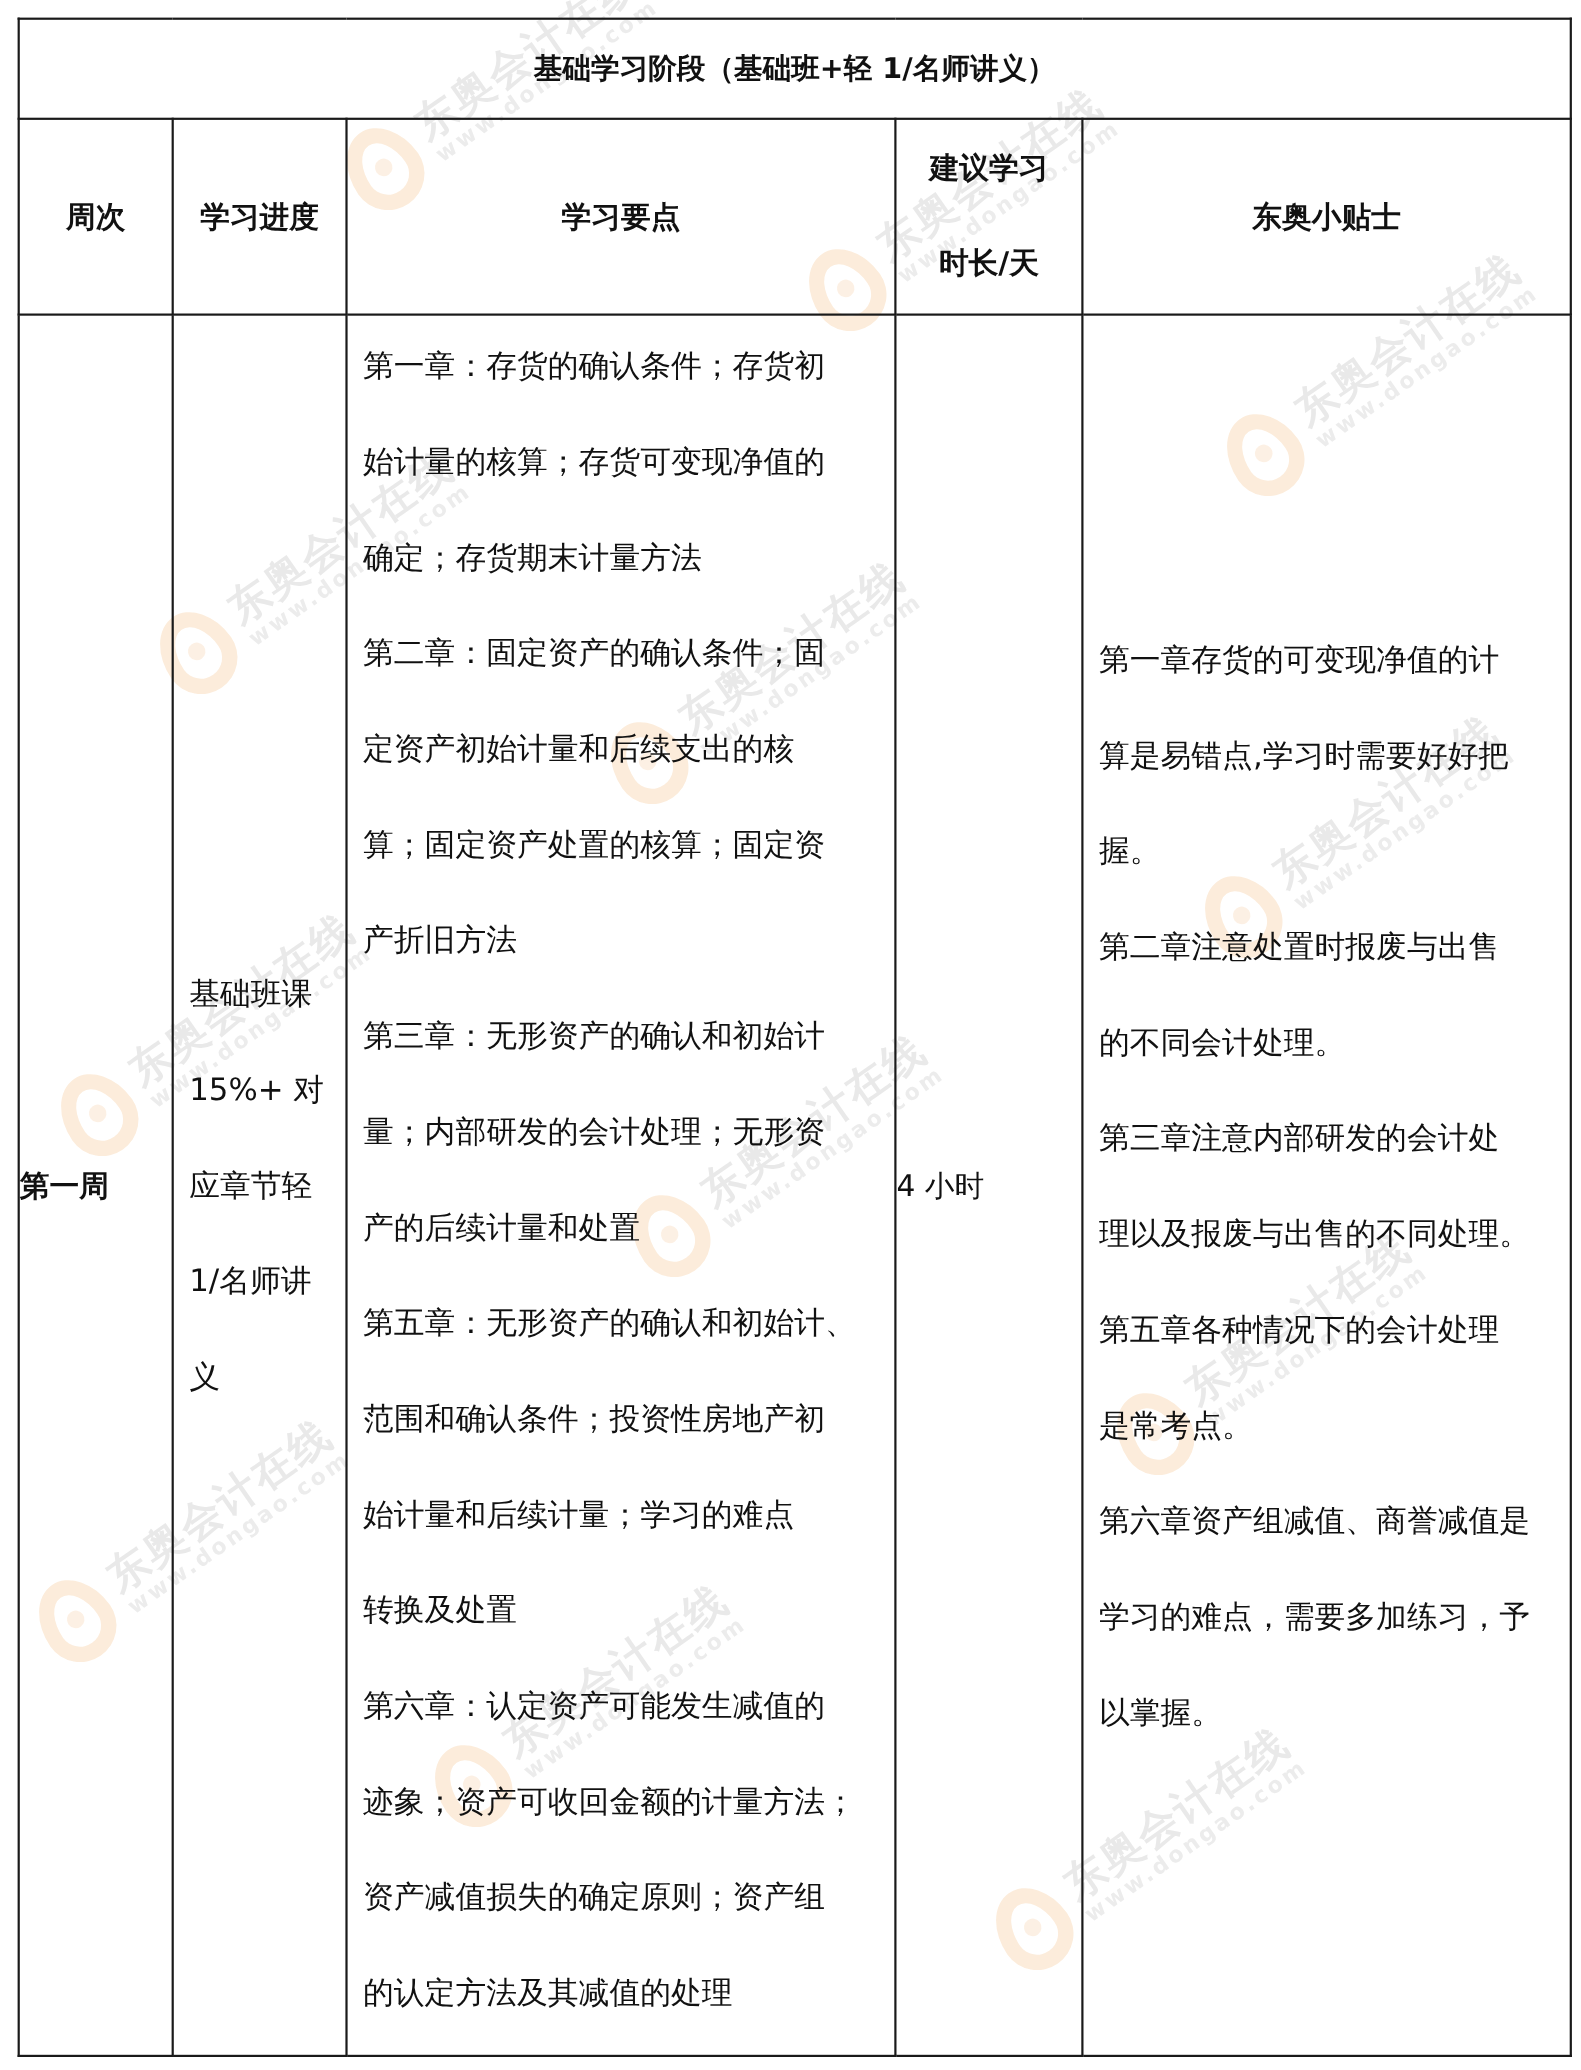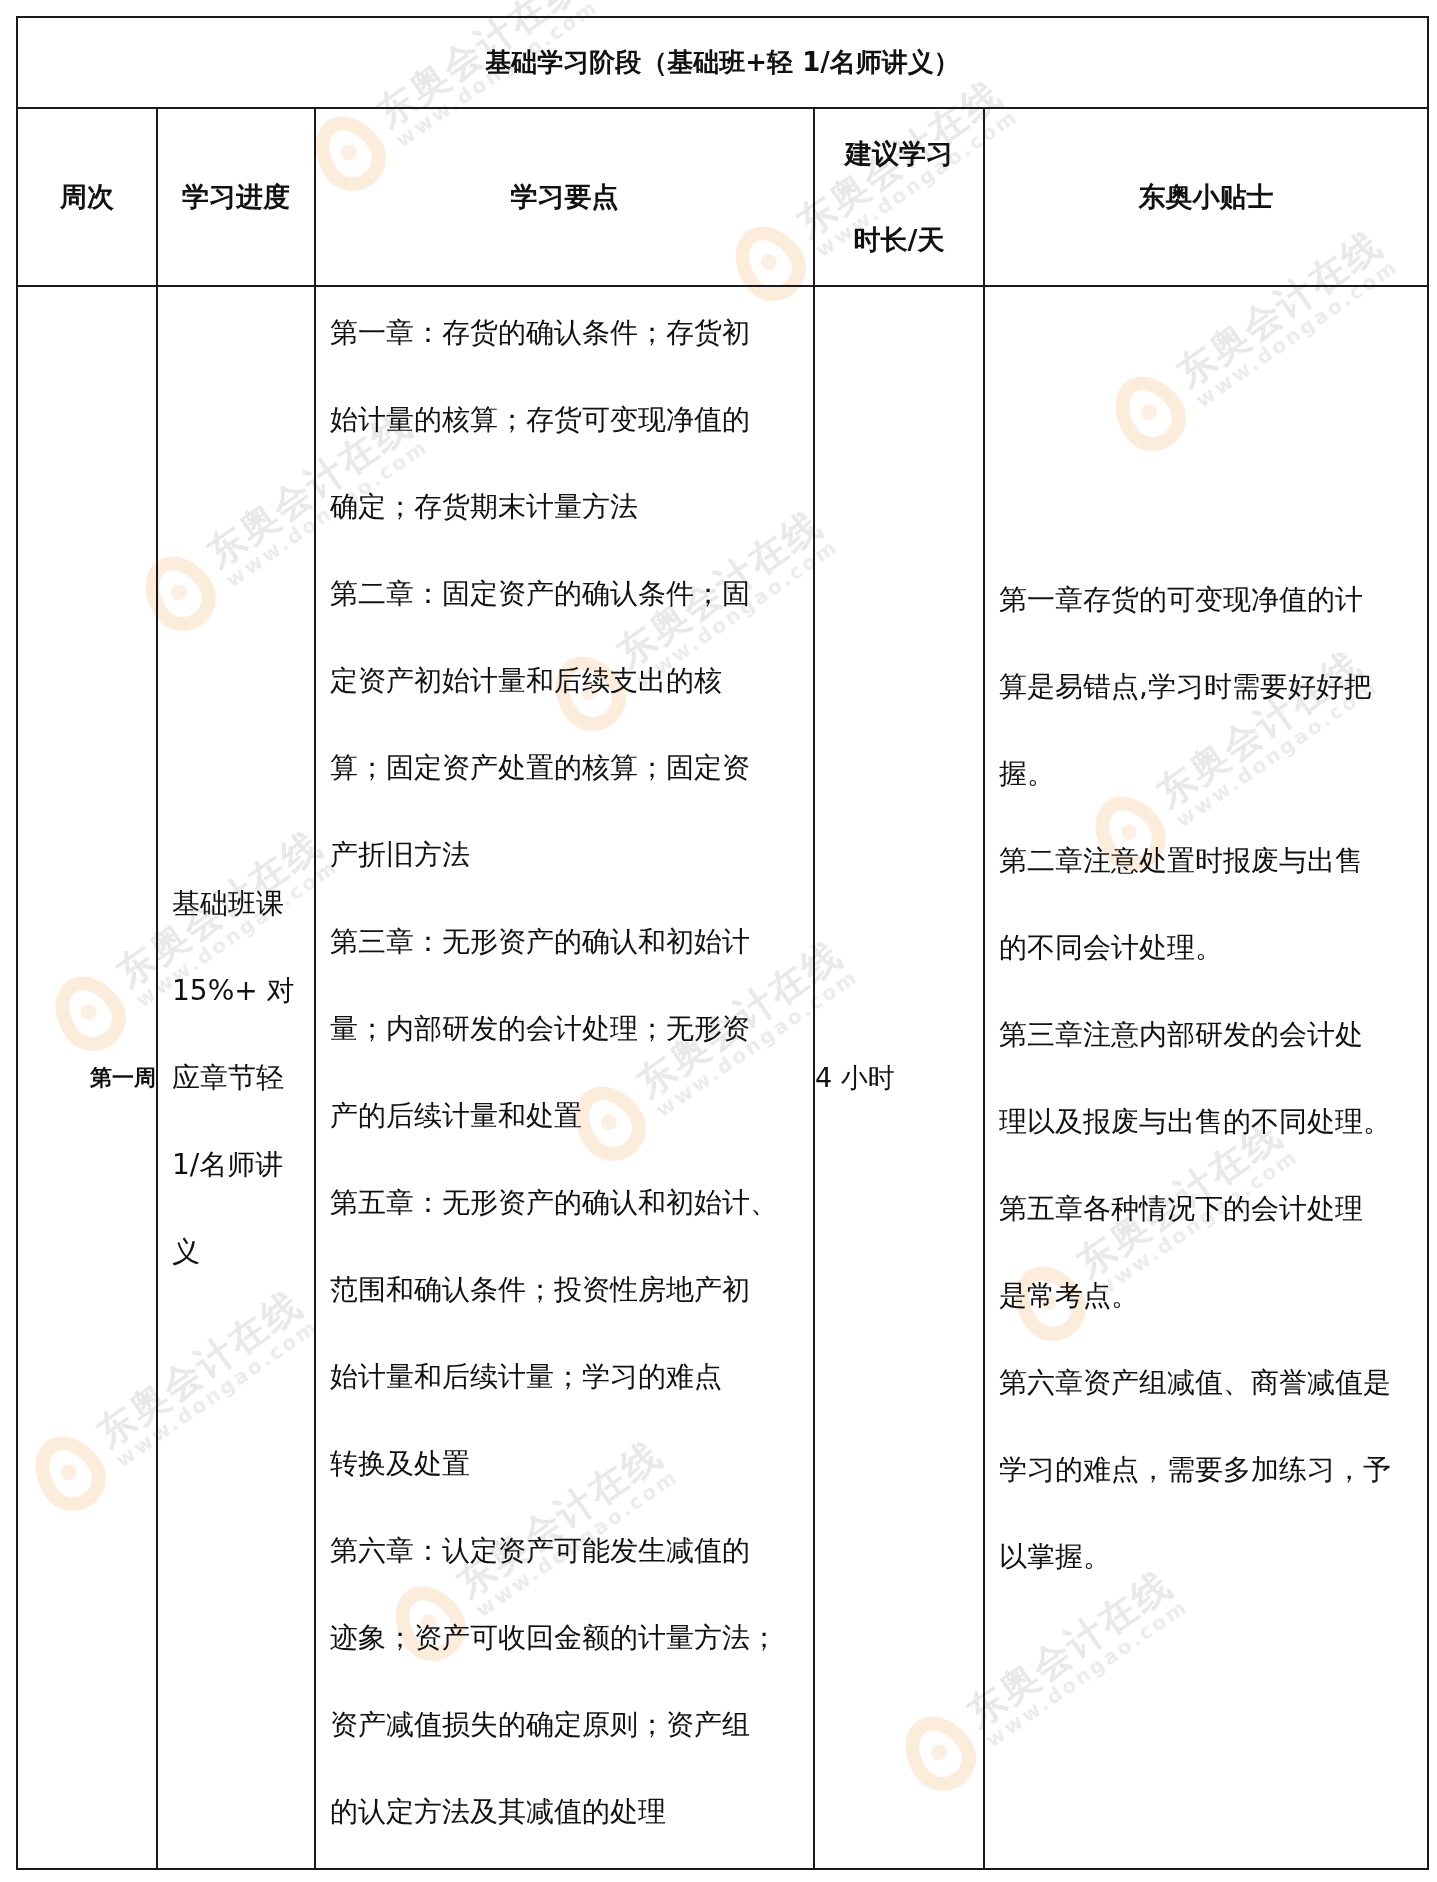--- a/index.html
+++ b/index.html
@@ -94,22 +94,22 @@
     height: 176px;
     text-align: center;
     font-size: 27px;
     font-weight: bold;
   }
   .head-two-line .line {
     display: block;
     line-height: 86px;
   }
   .week-cell {
-    text-align: right;
-    font-size: 22px;
+    text-align: left;
+    font-size: 27px;
     font-weight: bold;
   }
   .body-cell {
     font-size: 28px;
     padding: 0 12px 0 14px !important;
     text-align: left;
   }
   .body-cell .line {
     display: block;
     line-height: 87px;

